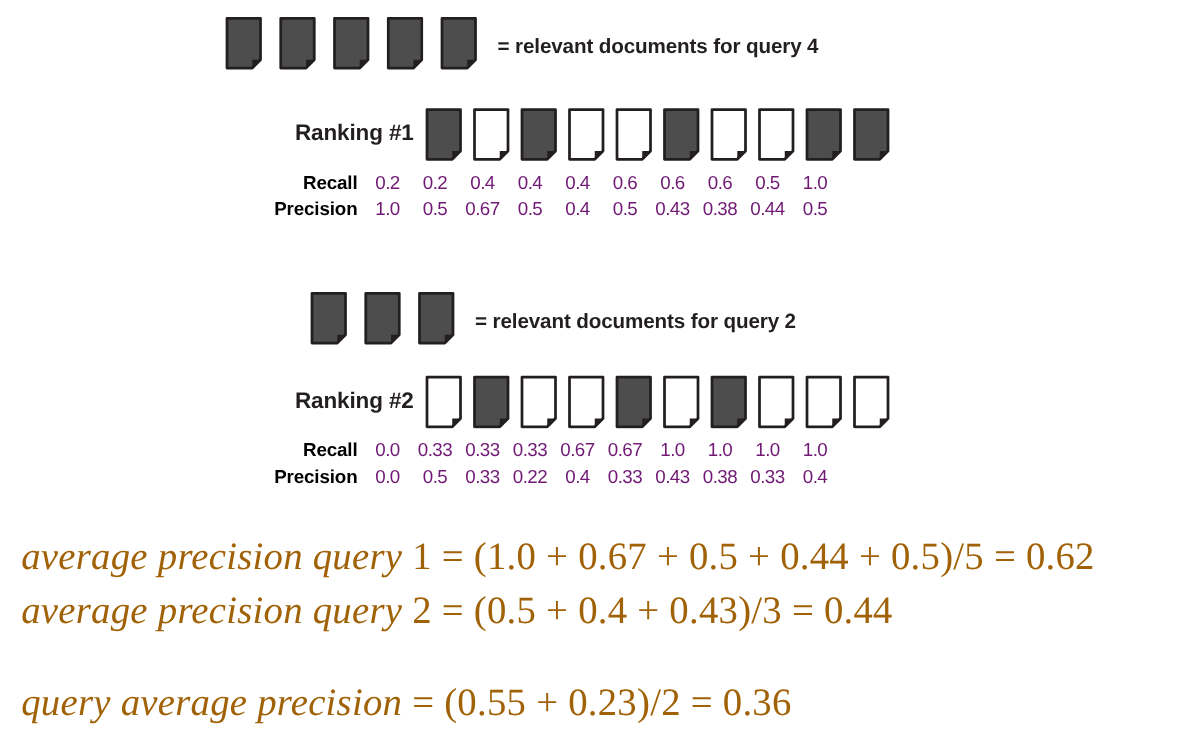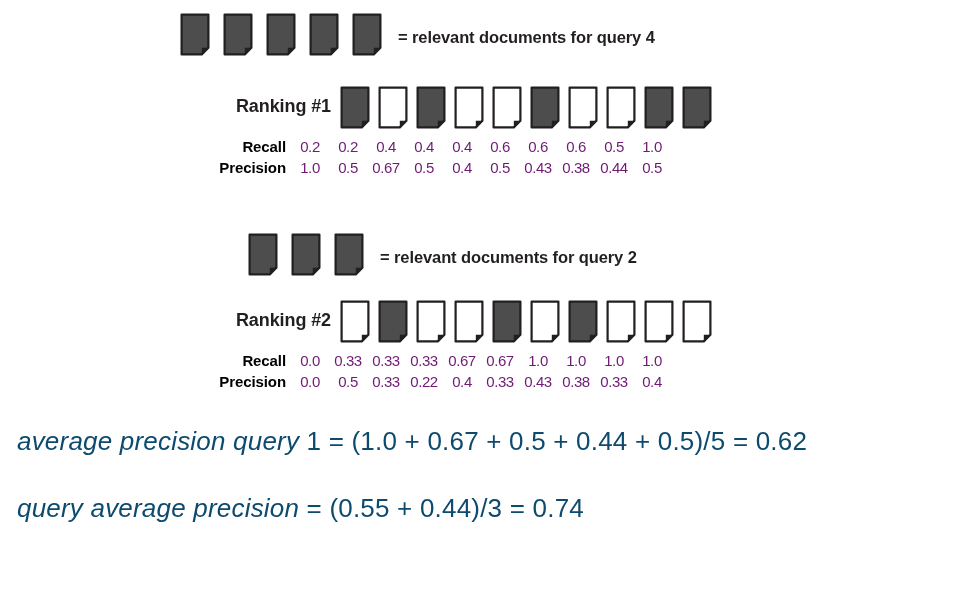--- a/index.html
+++ b/index.html
@@ -119,24 +119,24 @@
   }
 
   
   .formulas {
     position: absolute;
     left: 17px;
     top: 424px;
     width: 930px;
   }
   .formula {
-    font-family: Liberation Sans, sans-serif;
+    font-family: Liberation Serif, serif;
     font-style: italic;
-    font-size: 26px;
-    color: #0c4a6e;
+    font-size: 31px;
+    color: #a16207;
     white-space: nowrap;
     line-height: 1.38;
     letter-spacing: 0.2px;
   }
   .formula .upright {
     font-style: normal;
   }
   .formula-spacer {
     height: 31px;
   }
@@ -397,17 +397,18 @@
           <span>0.43</span>
           <span>0.38</span>
           <span>0.33</span>
           <span>0.4</span>
         </div>
     </div>
   </div>
 
   <div class="formulas">
     <div class="formula"><span>average</span> <span>precision</span> <span>query</span> <span class="upright">1</span> <span class="upright">=</span> <span class="upright">(1.0</span> <span class="upright">+</span> <span class="upright">0.67</span> <span class="upright">+</span> <span class="upright">0.5</span> <span class="upright">+</span> <span class="upright">0.44</span> <span class="upright">+</span> <span class="upright">0.5)/5</span> <span class="upright">=</span> <span class="upright">0.62</span></div>
+    <div class="formula"><span>average</span> <span>precision</span> <span>query</span> <span class="upright">2</span> <span class="upright">=</span> <span class="upright">(0.5</span> <span class="upright">+</span> <span class="upright">0.4</span> <span class="upright">+</span> <span class="upright">0.43)/3</span> <span class="upright">=</span> <span class="upright">0.44</span></div>
     <div class="formula-spacer"></div>
-    <div class="formula"><span>query</span> <span>average</span> <span>precision</span> <span class="upright">=</span> <span class="upright">(0.55</span> <span class="upright">+</span> <span class="upright">0.44)/3</span> <span class="upright">=</span> <span class="upright">0.74</span></div>
+    <div class="formula"><span>query</span> <span>average</span> <span>precision</span> <span class="upright">=</span> <span class="upright">(0.55</span> <span class="upright">+</span> <span class="upright">0.23)/2</span> <span class="upright">=</span> <span class="upright">0.36</span></div>
   </div>
 
 </div>
 
 </body></html>

